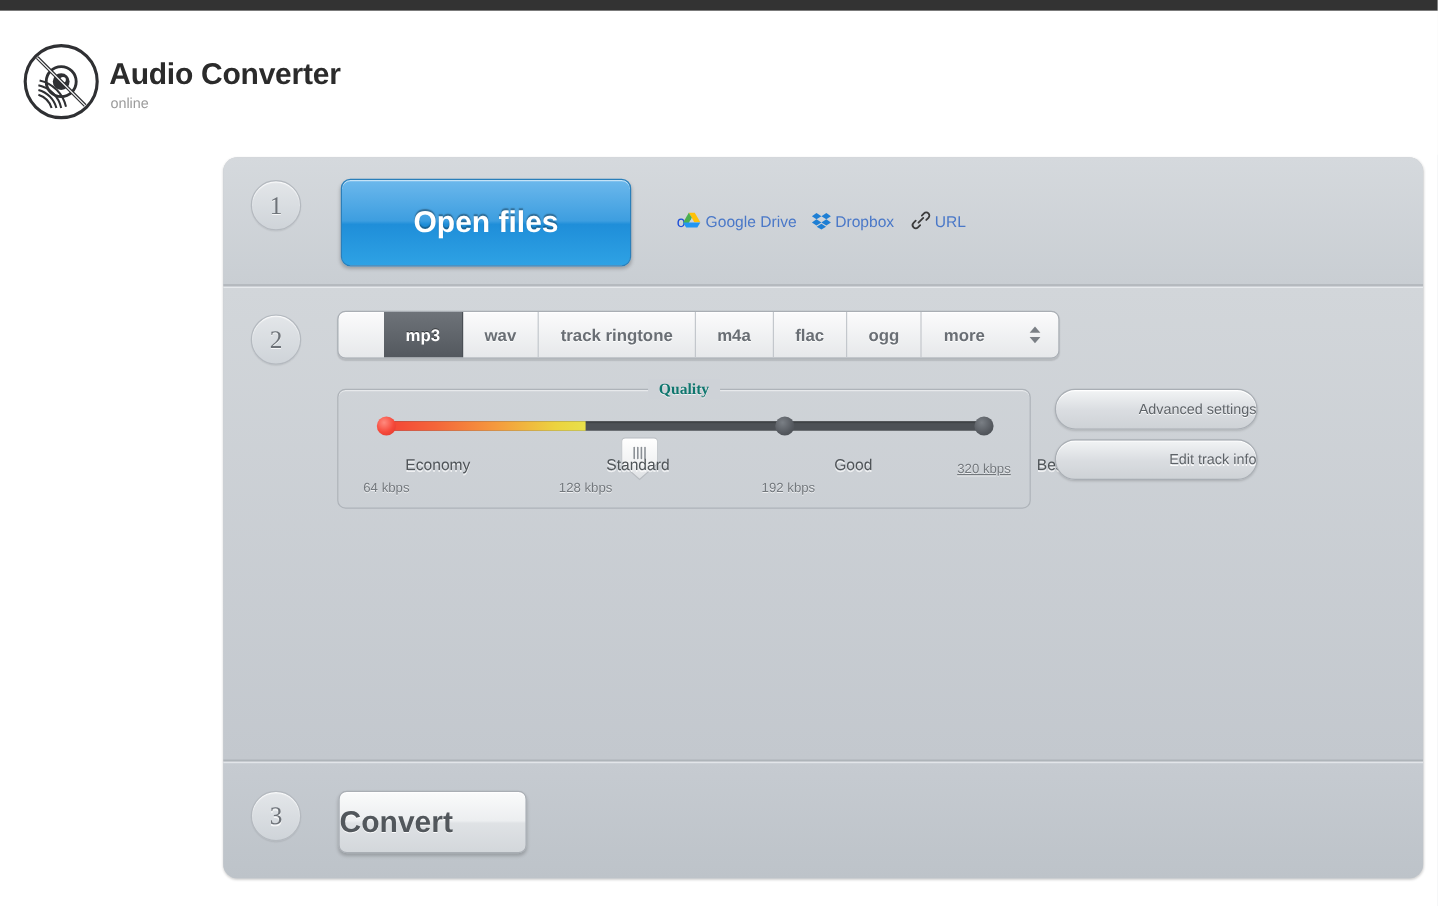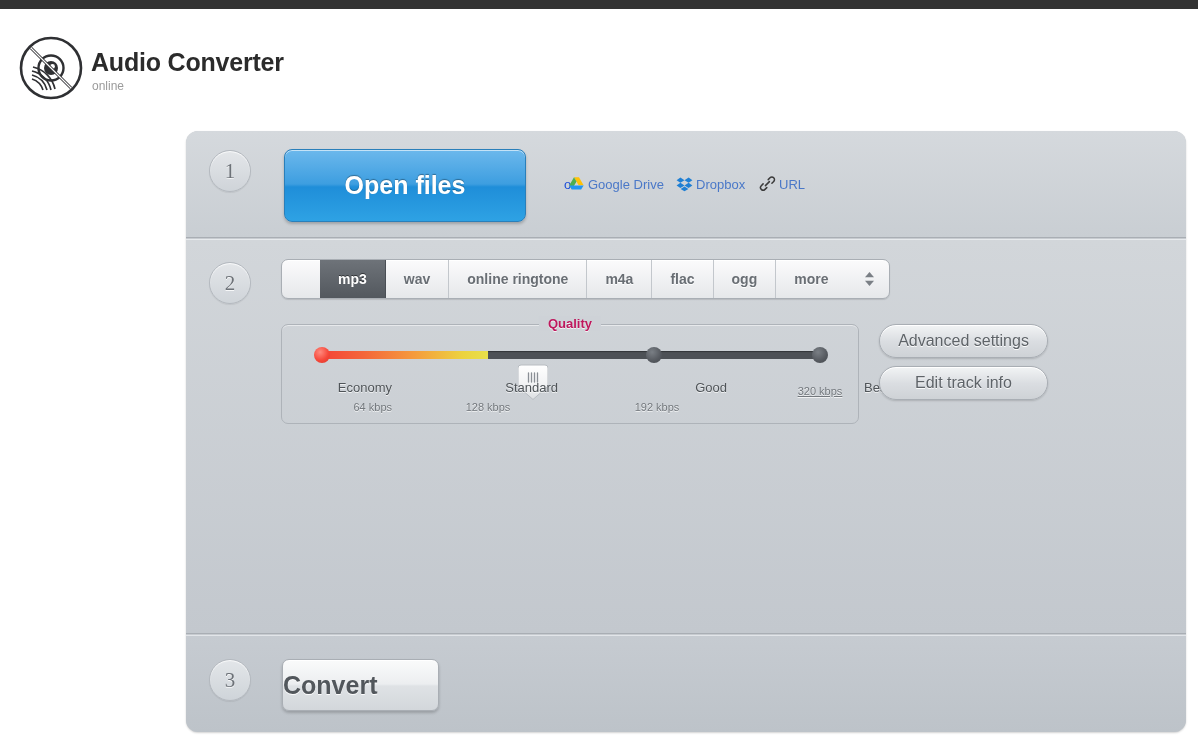--- a/index.html
+++ b/index.html
@@ -195,23 +195,24 @@
     border: 1px solid #aeb3b9;
     border-radius: 7px;
     box-shadow: inset 0 1px 0 rgba(255,255,255,0.5);
   }
   #quality-legend {
     position: absolute; left: 50%; top: -9px;
     transform: translateX(-50%);
     padding: 0 9px;
     background: #ced2d7;
     font-size: 13px; font-weight: bold;
-    color: #be185d;
+    color: #0f766e;
     text-shadow: 0 1px 0 rgba(255,255,255,0.75);
     white-space: nowrap;
+    font-family: Liberation Serif, serif;
   }
 
   #track {
     position: absolute; left: 40px; top: 26px;
     width: 498px; height: 8px;
     border-radius: 4px;
     background: #4d5156;
     box-shadow: inset 0 1px 1px rgba(0,0,0,0.35);
   }
   #track-fill {
@@ -254,37 +255,37 @@
     text-shadow: 0 1px 0 rgba(255,255,255,0.7);
   }
   .tick-sub {
     position: absolute;
     text-align: center;
     width: 140px;
     font-size: 11px;
     color: #73787d;
     text-shadow: 0 1px 0 rgba(255,255,255,0.7);
   }
-  #lbl0 { left: -30px; top: 55px; }  #sub0 { left: -30px; top: 76px; text-align: right; }
+  #lbl0 { left: -30px; top: 55px; }  #sub0 { left: -30px; top: 76px; }
   #lbl1 { left: 136px; top: 55px; }  #sub1 { left: 136px; top: 76px; }
   #lbl2 { left: 305px; top: 55px; }  #sub2 { left: 305px; top: 76px; }
   #lbl3 { left: 468px; top: 55px; }  #sub3 { left: 468px; top: 60px; text-decoration: underline; }
 
   
   .pill {
     position: absolute;
     left: 879px;
     width: 169px; height: 34px;
     border-radius: 17px;
     background: linear-gradient(180deg,#f2f4f5 0%, #dadde1 52%, #ced2d6 100%);
     border: 1px solid #a9aeb4;
     box-shadow: inset 0 1px 0 #ffffff, 0 1px 2px rgba(0,0,0,0.16);
-    font-size: 16px;
+    font-size: 12px;
     color: #5e6368;
-    text-align: center;
+    text-align: right;
     line-height: 32px;
     text-shadow: 0 1px 0 rgba(255,255,255,0.9);
     cursor: pointer;
   }
   #adv-settings { top: 324px; }
   #edit-track { top: 366px; }
 
   
   #convert {
     position: absolute; left: 282px; top: 659px;
@@ -379,21 +380,21 @@
         <path d="M7.8 12.6 L6 14.4 a2.6 2.6 0 0 1 -3.7 -3.7 L4.1 8.9"></path>
       </g>
     </svg>
   </span>
   <span class="lbl">URL</span>
 </div>
 
 <div id="tabs">
   <div class="tab active">mp3</div>
   <div class="tab">wav</div>
-  <div class="tab">online ringtone</div>
+  <div class="tab">track ringtone</div>
   <div class="tab">m4a</div>
   <div class="tab">flac</div>
   <div class="tab">ogg</div>
   <div id="tab-more-wrap">
     <span>more</span>
     <span id="updown">
       <svg width="11" height="16" viewBox="0 0 11 16">
         <path d="M5.5 1 L10 6.2 L1 6.2 Z" fill="#7a7f85"></path>
         <path d="M5.5 15 L10 9.8 L1 9.8 Z" fill="#7a7f85"></path>
       </svg>

